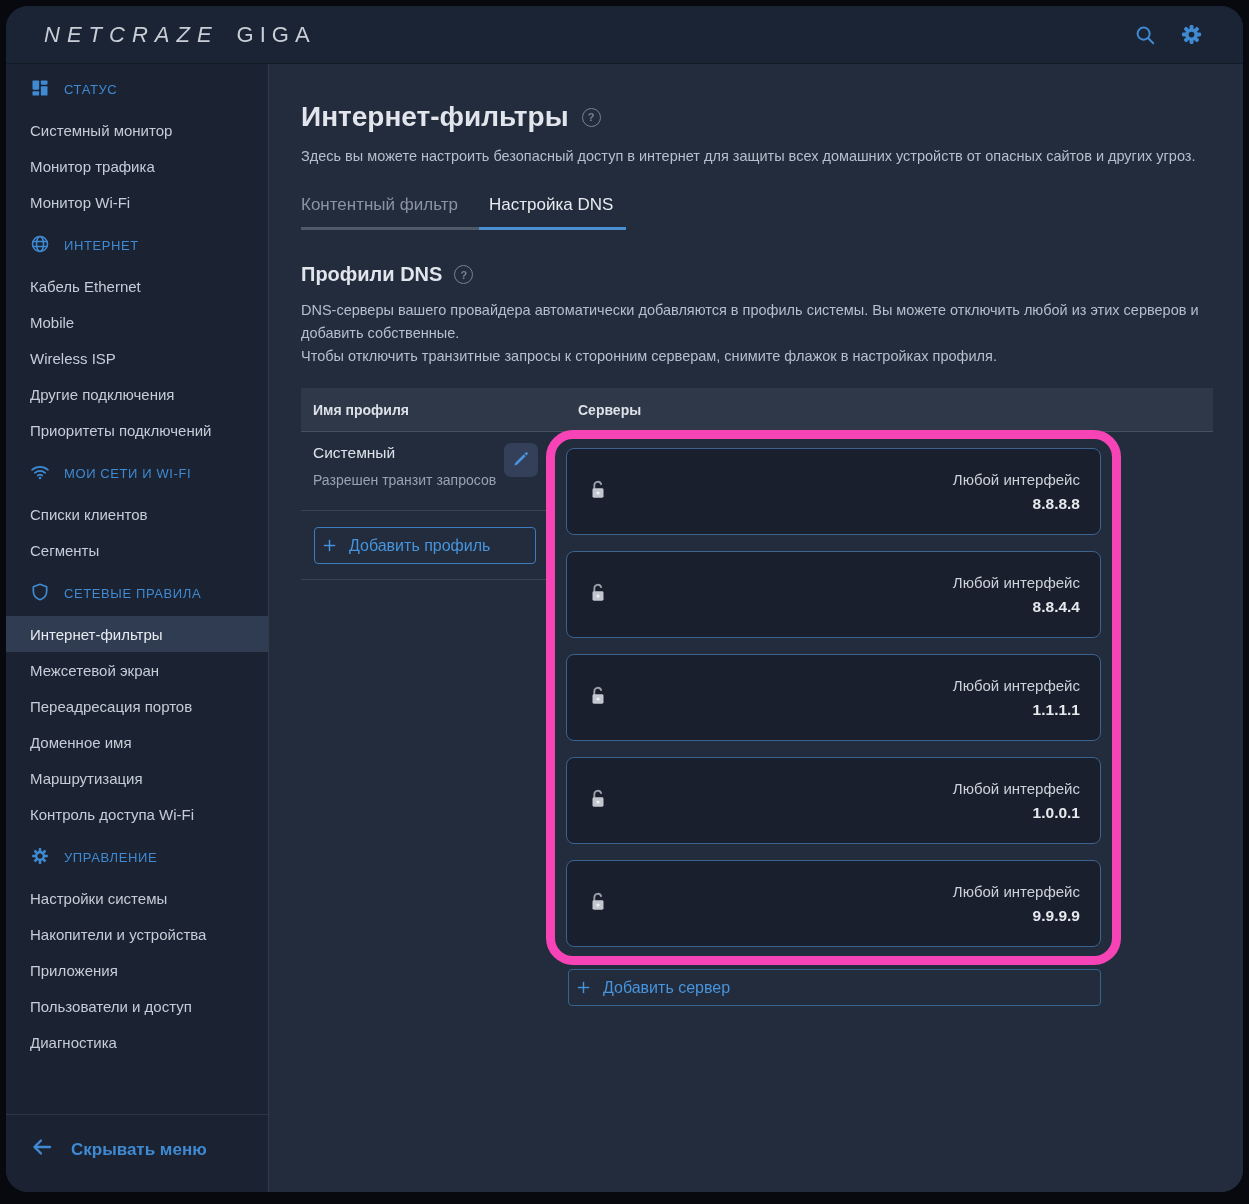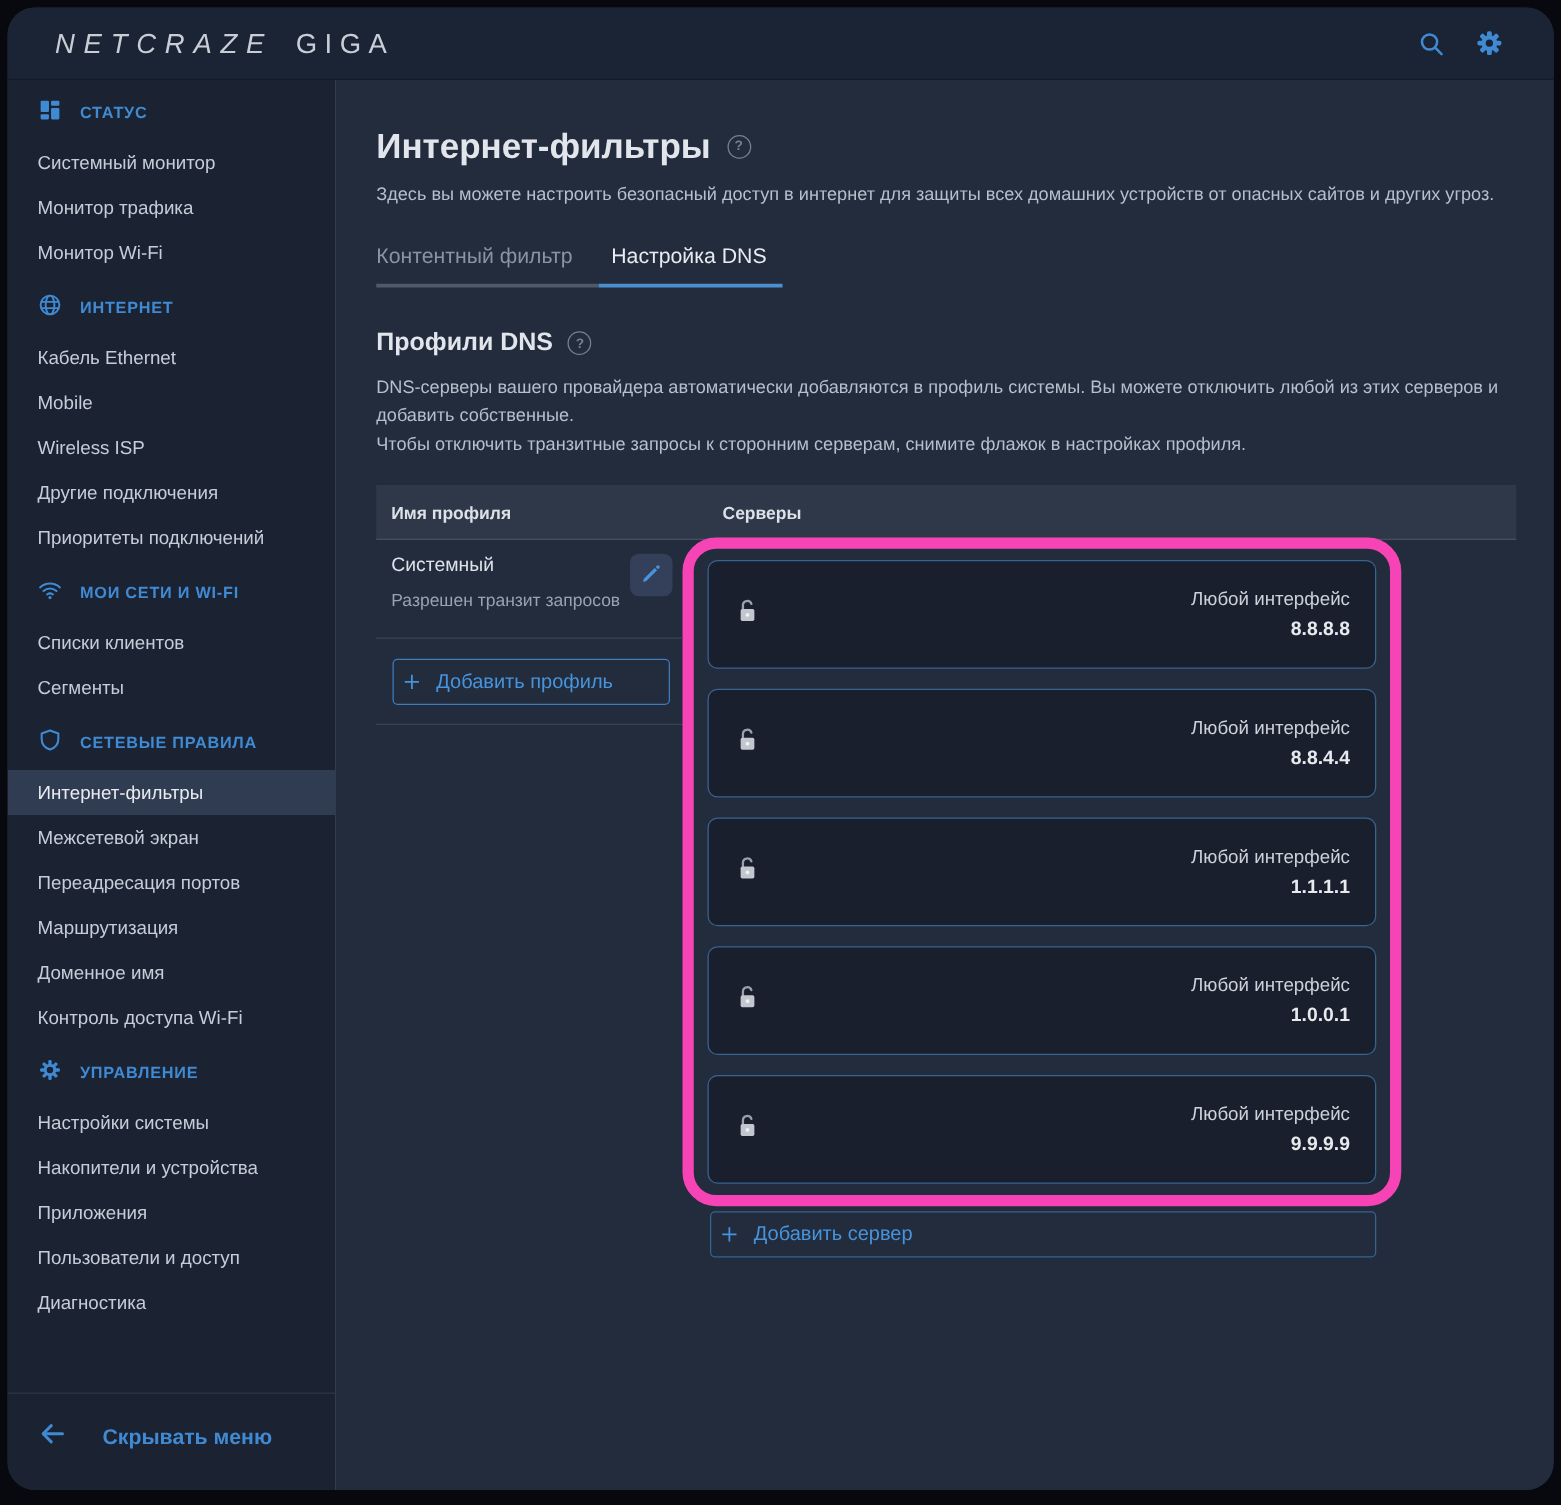--- a/index.html
+++ b/index.html
@@ -36,33 +36,33 @@
   
   .sidebar{
     width:262px;flex:0 0 262px;background:#1b2231;
     border-right:1px solid #323c4d;
     display:flex;flex-direction:column;min-height:0;
   }
   .nav{flex:1;padding-top:7px;overflow:hidden;}
   .nav-section-header{
     display:flex;align-items:center;gap:14px;height:36px;
     margin-top:7px;padding:0 24px;
-    color:#3f8ad2;font-size:13px;font-weight:700;letter-spacing:.6px;
+    color:#3f8ad2;font-size:13px;font-weight:400;letter-spacing:.6px;
   }
   .nav-section-header:first-child{margin-top:0;}
   .nav-section-header svg{flex:0 0 20px;}
   .nav-item{
     height:36px;display:flex;align-items:center;padding:0 24px;
     color:#c6cdd8;font-size:15px;cursor:pointer;white-space:nowrap;
   }
   .nav-item.first{margin-top:5px;}
   .nav-item.active{background:#303c52;color:#e8ecf1;}
   .collapse-row{
     flex:0 0 auto;border-top:1px solid #2c3646;
-    padding:20px 24px 28px;display:flex;align-items:center;gap:28px;
+    padding:20px 24px 28px;display:flex;align-items:center;gap:17px;
     color:#3f8ad2;font-size:17px;font-weight:700;cursor:pointer;
   }
   
   .content{flex:1;padding:37px 33px 0 32px;min-width:0;background:#222c3d;}
   .title-row{display:flex;align-items:center;gap:13px;}
   .page-title{margin:0;font-size:28px;font-weight:700;color:#e2e6ec;}
   .help-icon{
     width:17px;height:17px;border:1.5px solid #79818f;border-radius:50%;
     color:#79818f;font-size:11px;font-weight:700;
     display:inline-flex;align-items:center;justify-content:center;flex:0 0 auto;
@@ -210,22 +210,22 @@
           <span>
             <svg width="20" height="20" viewBox="0 0 24 24" fill="none" stroke="#3f8ad2" stroke-width="2" stroke-linejoin="round">
               <path d="M12 2.8 L20 5.8 V11 C20 16.2 16.6 19.6 12 21.2 C7.4 19.6 4 16.2 4 11 V5.8 Z"></path>
             </svg>
           </span>
           <span>СЕТЕВЫЕ ПРАВИЛА</span>
         </div>
         <div class="nav-item first active">Интернет-фильтры</div>
         <div class="nav-item">Межсетевой экран</div>
         <div class="nav-item">Переадресация портов</div>
+        <div class="nav-item">Доменное имя</div>
         <div class="nav-item">Маршрутизация</div>
-        <div class="nav-item">Доменное имя</div>
         <div class="nav-item">Контроль доступа Wi-Fi</div>
 
         <div class="nav-section-header">
           <span>
             <svg width="20" height="20" viewBox="0 0 24 24">
               <g fill="#3f8ad2">
                 <rect x="10.4" y="2.5" width="3.2" height="19" rx="1.2"></rect>
                 <rect x="2.5" y="10.4" width="19" height="3.2" rx="1.2"></rect>
                 <rect x="10.4" y="2.5" width="3.2" height="19" rx="1.2" transform="rotate(45 12 12)"></rect>
                 <rect x="10.4" y="2.5" width="3.2" height="19" rx="1.2" transform="rotate(-45 12 12)"></rect>

